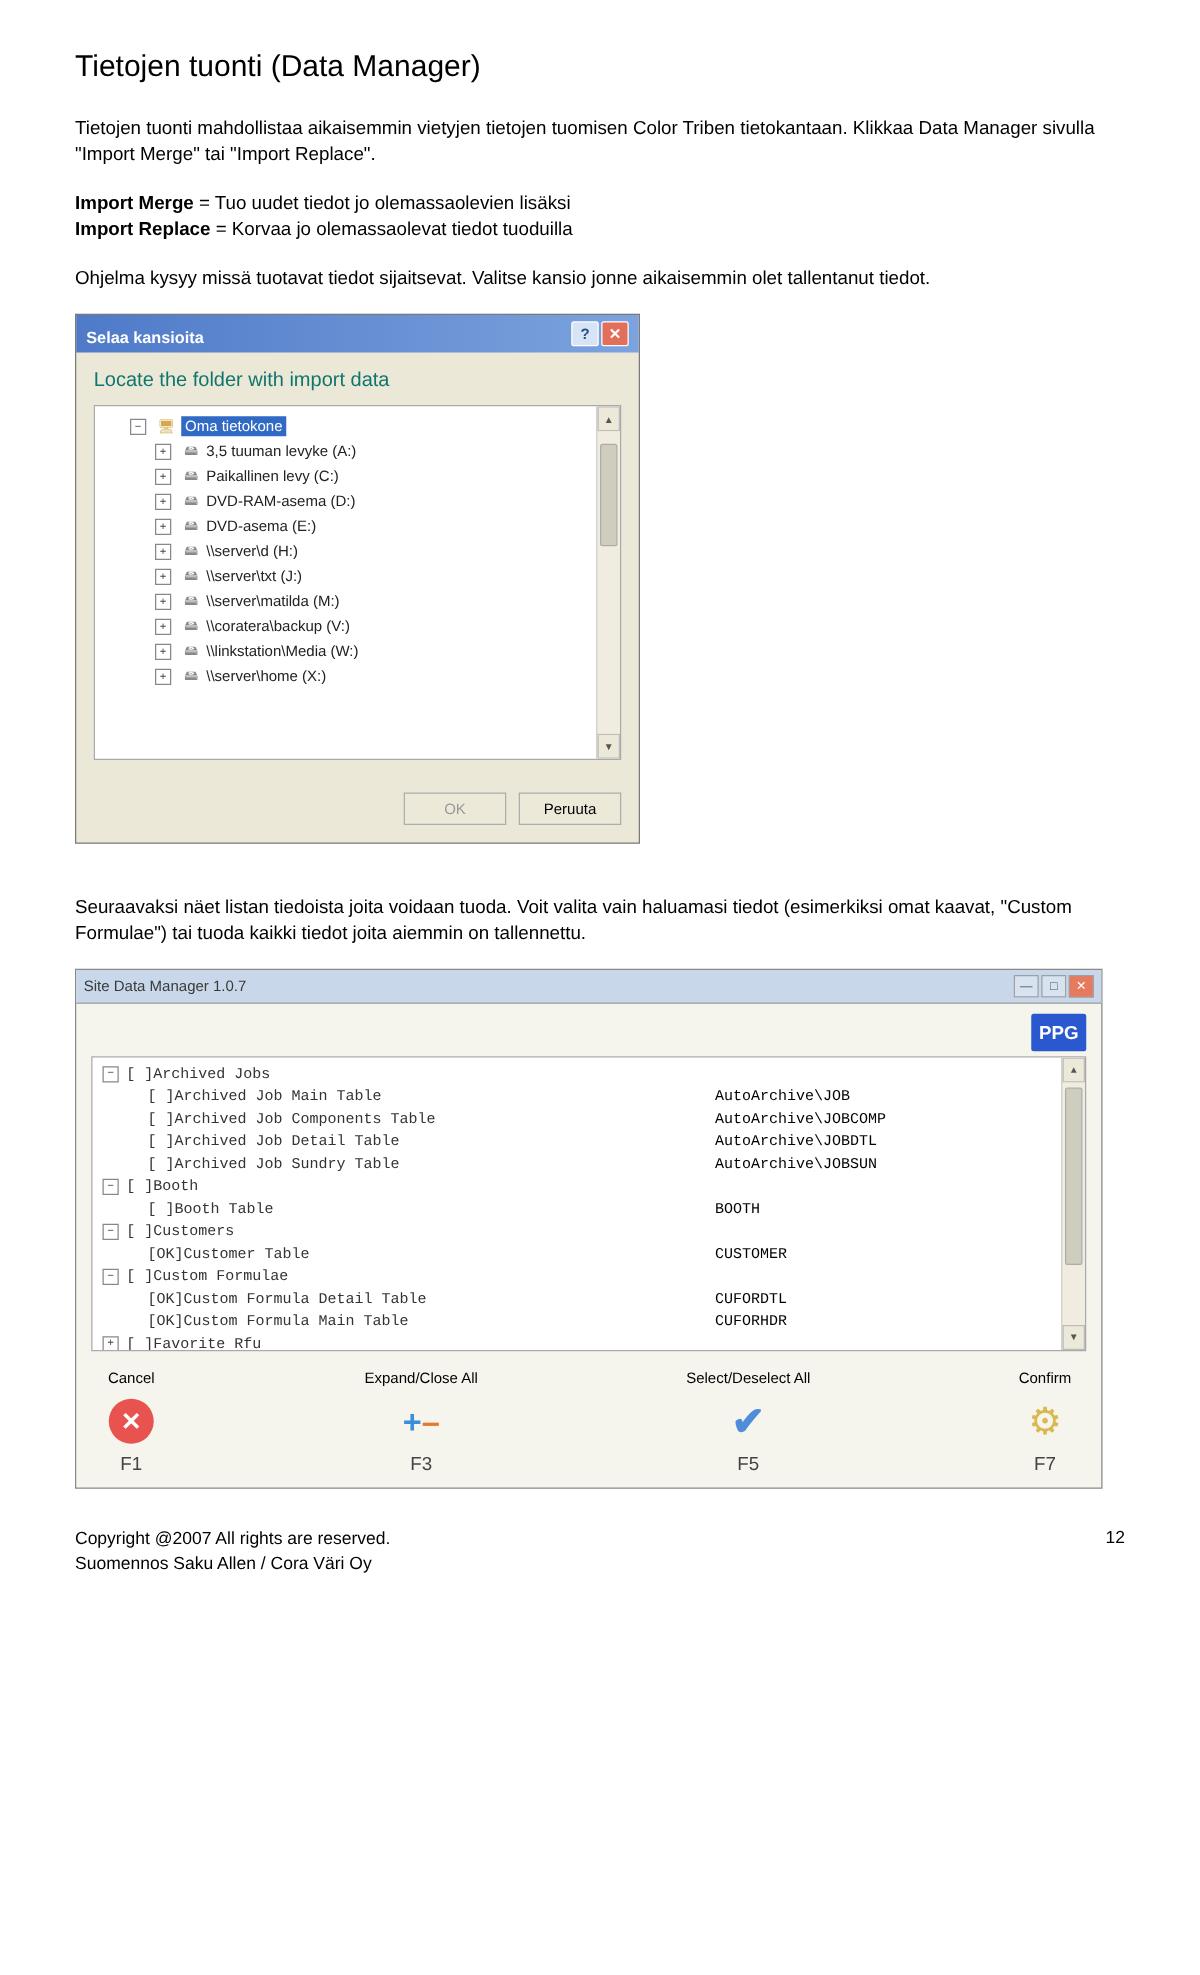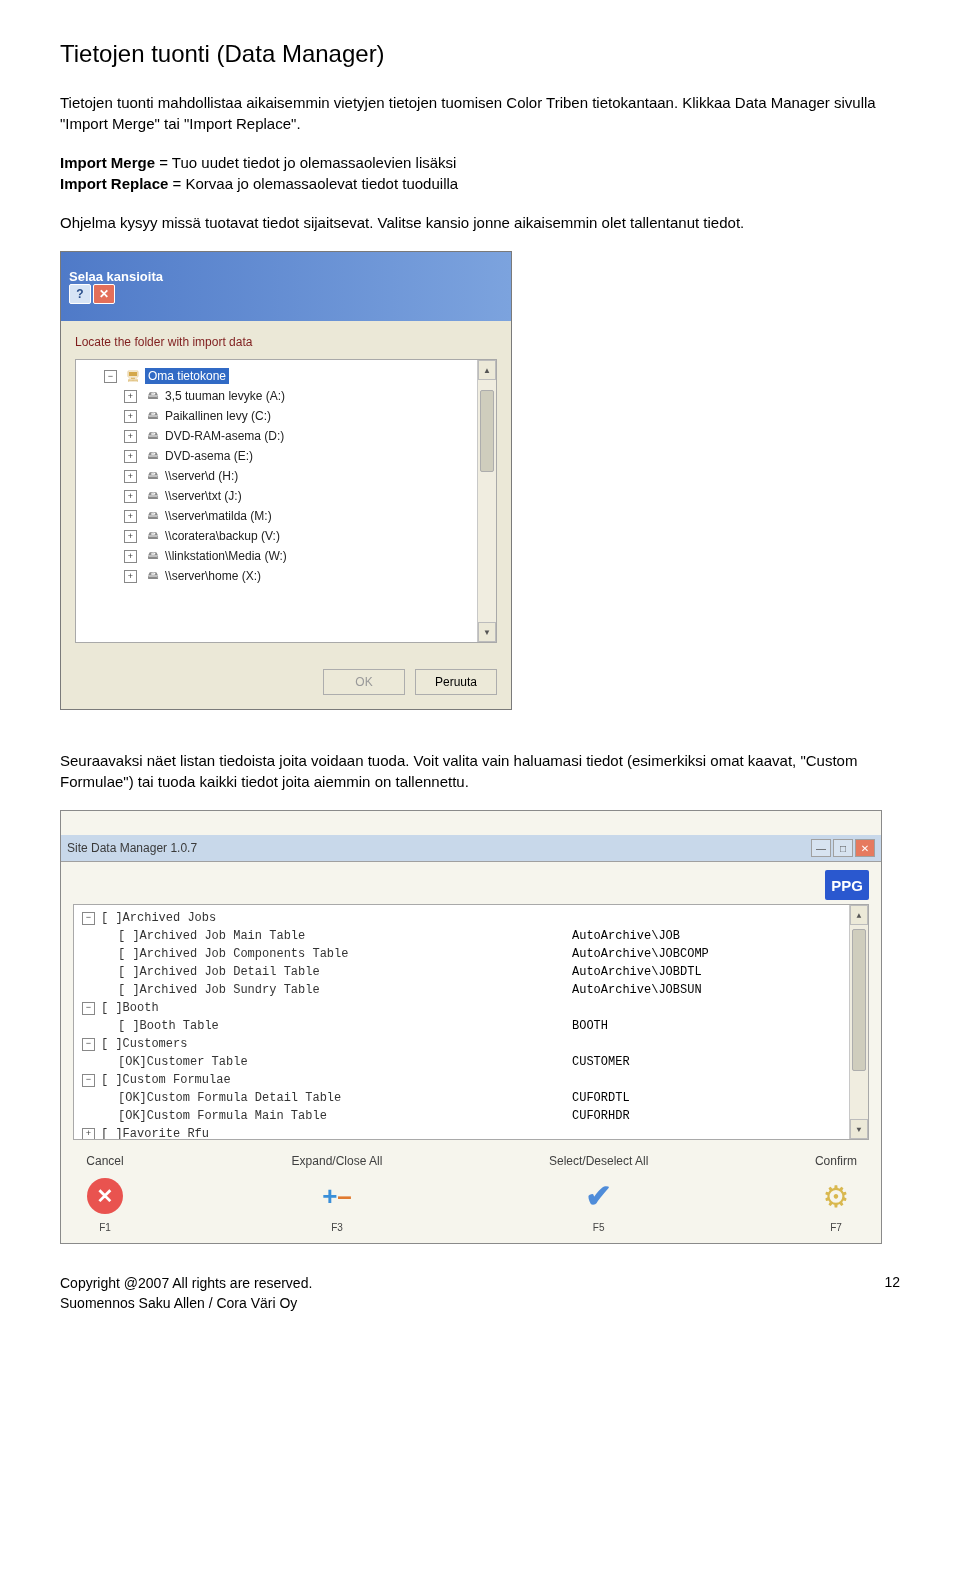--- a/index.html
+++ b/index.html
@@ -26,43 +26,42 @@
   .dialog {
     background: #ebe8d7;
     border: 1px solid #7a7a7a;
     width: 450px;
     margin-bottom: 40px;
   }
   .titlebar {
     background: linear-gradient(to right, #4f7ac8, #7ca3de);
     color: #fff;
     font-weight: bold;
-    padding: 17px 8px;
-    display: flex;
-    align-items: flex-start;
+    padding: 5px 8px;
+    display: flex;
+    align-items: flex-end;
     justify-content: space-between;
     font-size: 13px;
-    flex-direction: column;
   }
   .titlebar-buttons { display: flex; gap: 2px; }
   .tbtn {
     width: 20px;
     height: 18px;
     display: flex;
     align-items: center;
     justify-content: center;
     font-size: 12px;
     font-weight: bold;
     border: 1px solid #fff;
     border-radius: 2px;
   }
   .tbtn.help { background: #d7e4f5; color: #2a4e8a; }
   .tbtn.close { background: #e36f5a; color: #fff; }
   .dialog-body { padding: 14px; }
-  .dialog-label { font-size: 12px; margin-bottom: 10px; color: #7f1d1d; }
+  .dialog-label { font-size: 16px; margin-bottom: 10px; color: #0f766e; }
   .tree-box {
     background: #fff;
     border: 1px solid #a9a9a9;
     height: 270px;
     padding: 6px;
     position: relative;
     font-size: 12px;
     overflow: hidden;
   }
   .tree-scrollbar {
@@ -158,21 +157,20 @@
   }
   .app-titlebar {
     background: #c8d8ea;
     color: #3a3a3a;
     font-size: 12px;
     padding: 4px 6px;
     display: flex;
     align-items: center;
     justify-content: space-between;
     border-bottom: 1px solid #a0a0a0;
-    margin-top: 24px;
   }
   .app-tbtns { display: flex; gap: 2px; }
   .app-tbtn {
     width: 18px;
     height: 16px;
     display: flex;
     align-items: center;
     justify-content: center;
     font-size: 10px;
     border: 1px solid #a0a0a0;
@@ -246,21 +244,21 @@
   .fn-wrap { position: relative; width: 100%; display: flex; align-items: center; }
   .app-bottom {
     display: flex;
     padding: 14px 24px 10px 24px;
     justify-content: space-between;
   }
   .action-col {
     text-align: center;
     font-size: 12px;
   }
-  .action-label { margin-bottom: 8px; color: #404040; }
+  .action-label { margin-bottom: 8px; color: #000000; }
   .action-icon {
     width: 40px;
     height: 40px;
     margin: 0 auto 6px auto;
     display: flex;
     align-items: center;
     justify-content: center;
   }
   .icon-circle {
     width: 36px;
@@ -270,21 +268,21 @@
     align-items: center;
     justify-content: center;
     font-size: 20px;
     font-weight: bold;
     color: #fff;
   }
   .icon-cancel { background: #e9534f; }
   .icon-check { color: #4f8cd9; font-size: 32px; font-weight: bold; }
   .icon-gear { color: #d9b84f; font-size: 30px; }
   .icon-expand { color: #3a8fd9; font-size: 26px; font-weight: bold; }
-  .fkey { color: #444; font-size: 10px; }
+  .fkey { color: #444; font-size: 15px; }
 
   .footer {
     display: flex;
     justify-content: space-between;
     margin-top: 30px;
     font-size: 14px;
   }
   .footer-left { line-height: 1.4; }
   .footer-right { font-size: 14px; }
 </style>

